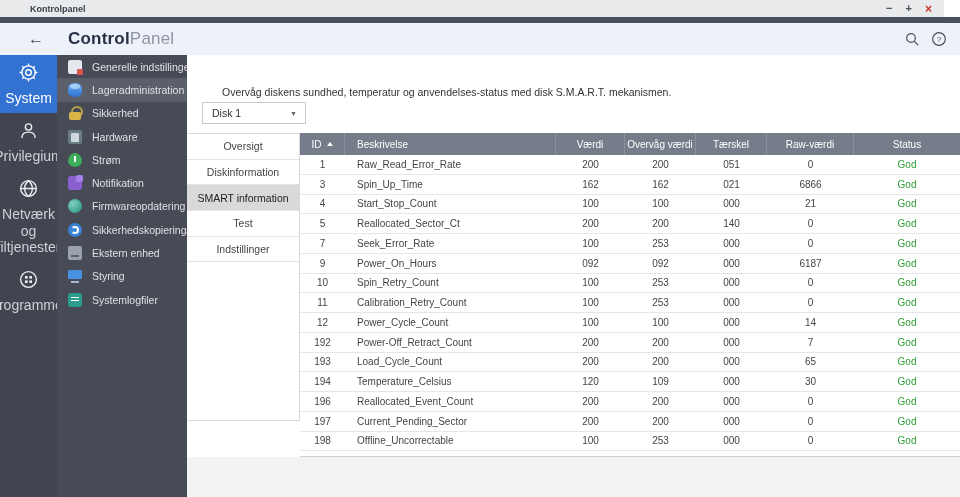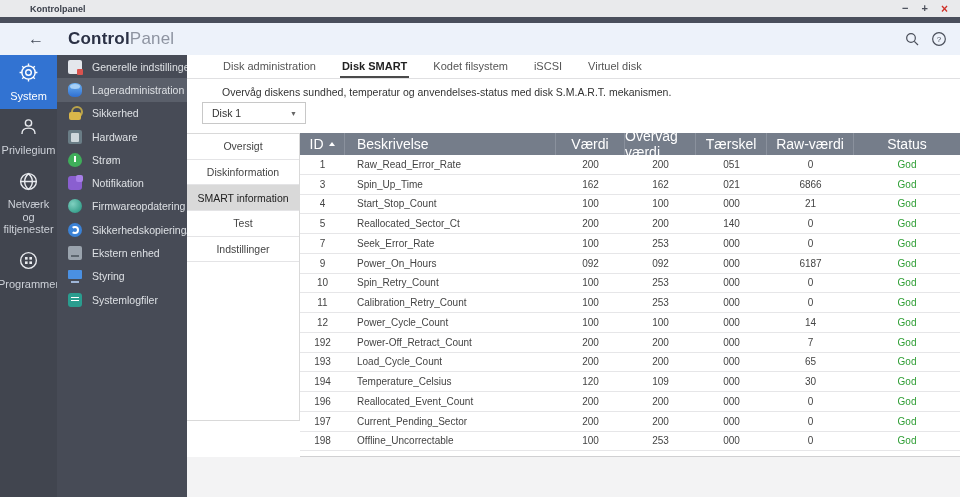--- a/index.html
+++ b/index.html
@@ -1,38 +1,38 @@
 <!DOCTYPE html>
 <html><head>
 <meta charset="utf-8">
 <style>
   * { margin:0; padding:0; box-sizing:border-box; }
   html,body { width:960px; height:497px; overflow:hidden; }
   body { font-family:"Liberation Sans", sans-serif; background:#dfe1e4; }
   #window { position:relative; width:960px; height:497px; background:#fff; }
 
   
-  .titlebar { position:absolute; top:0; left:0; right:0; height:17px; background:#e9eaec; display:flex; align-items:center; }
+  .titlebar { position:absolute; top:0; left:0; right:16px; height:17px; background:#e9eaec; display:flex; align-items:center; }
   .titlebar-title { margin-left:30px; font-size:9px; font-weight:bold; color:#3a3f4a; }
   .win-controls { margin-left:auto; margin-right:12px; display:flex; gap:13px; align-items:center; }
   .win-btn { font-size:11px; line-height:1; color:#4a4f5a; font-weight:bold; cursor:default; }
   .win-btn.close { color:#cf3129; font-size:12px; }
   .darkbar { position:absolute; top:17px; left:0; right:0; height:6px; background:#4a4f5c; }
 
   
   .appheader { position:absolute; top:23px; left:0; right:0; height:32px; background:#edf2fa; display:flex; align-items:center; }
   .back { margin-left:28px; font-size:16px; color:#444b59; line-height:1; }
   .apptitle { margin-left:24px; font-size:17px; color:#8e94a1; letter-spacing:.2px; }
   .apptitle b { color:#2b3145; }
   .header-icons { margin-left:auto; margin-right:13px; display:flex; gap:11px; align-items:center; }
   .hicon svg { display:block; width:16px; height:16px; stroke:#4a4f5a; fill:none; stroke-width:1.8; }
 
   
   .rail { position:absolute; top:55px; bottom:0; left:0; width:57px; background:#41454f; }
-  .rail-item { display:flex; flex-direction:column; align-items:center; justify-content:center; padding:7px 2px; color:#cdd1d8; font-size:11px; line-height:1.15; text-align:center; }
+  .rail-item { display:flex; flex-direction:column; align-items:center; justify-content:center; padding:7px 2px; color:#cdd1d8; font-size:14px; line-height:1.15; text-align:center; }
   .rail-item.active { background:#3273d2; color:#fff; }
   .rail-item svg { width:21px; height:21px; margin-bottom:4px; stroke:#e8eaee; fill:none; stroke-width:1.6; }
   .rail-item.active svg { stroke:#fff; }
 
   
   .menu { position:absolute; top:55px; bottom:0; left:57px; width:130px; background:#474b56; }
   .menu-item { display:flex; align-items:center; height:23.3px; padding-left:11px; color:#dde0e4; font-size:10.5px; white-space:nowrap; overflow:hidden; }
   .menu-item.selected { background:#5a5f6a; }
   .mi { width:14px; height:14px; margin-right:10px; position:relative; flex:none; }
   .mi-general { background:#e4e7ec; border-radius:2px; }
@@ -67,21 +67,21 @@
   .select { position:absolute; top:47px; left:15px; width:104px; height:22px; border:1px solid #c8c8c8; background:#fff; display:flex; align-items:center; padding-left:9px; font-size:10.5px; color:#333; }
   .select .caret { position:absolute; right:8px; font-size:7px; color:#666; }
 
   
   .submenu { position:absolute; top:78px; left:0; width:113px; height:288px; background:#fff; border-top:1px solid #d9d9d9; border-right:1px solid #d9d9d9; border-bottom:1px solid #d9d9d9; }
   .subitem { height:25.7px; display:flex; align-items:center; justify-content:center; font-size:10.5px; color:#444; border-bottom:1px solid #e4e4e6; cursor:default; }
   .subitem.selected { background:#d9d9d9; color:#222; }
 
   
   .table-wrap { position:absolute; top:78px; left:113px; right:0; height:324px; border-bottom:1px solid #d0d0d2; overflow:hidden; }
-  .thead { display:flex; height:22px; background:#757d8a; color:#fff; font-size:14px; align-items:center; }
+  .thead { display:flex; height:22px; background:#757d8a; color:#fff; font-size:10px; align-items:center; }
   .th { display:flex; align-items:center; justify-content:center; height:100%; border-right:1px solid #8a919d; cursor:default; }
   .th:last-child { border-right:none; }
   .th.c-desc { justify-content:flex-start; padding-left:12px; }
   .sort { width:0; height:0; border-left:3.5px solid transparent; border-right:3.5px solid transparent; border-bottom:4.5px solid #fff; margin-left:5px; }
   .trow { display:flex; height:19.75px; align-items:center; font-size:10px; color:#444; border-bottom:1px solid #e6e6e8; background:#fff; }
   .td { text-align:center; }
   .c-id { width:45px; flex:none; }
   .c-desc { width:211px; flex:none; text-align:left; padding-left:12px; }
   .c-val { width:69px; flex:none; }
   .c-worst { width:71px; flex:none; }
@@ -201,27 +201,20 @@
         <span class="mi mi-styring"></span>
         <span>Styring</span>
       </div>
       <div class="menu-item">
         <span class="mi mi-syslog"></span>
         <span>Systemlogfiler</span>
       </div>
     </div>
 
   <div class="content">
-    <div class="tabs" id="tabs">
-        <div class="tab">Disk administration</div>
-        <div class="tab active">Disk SMART</div>
-        <div class="tab">Kodet filsystem</div>
-        <div class="tab">iSCSI</div>
-        <div class="tab">Virtuel disk</div>
-      </div>
     <div class="desc">Overvåg diskens sundhed, temperatur og anvendelses-status med disk S.M.A.R.T. mekanismen.</div>
     <div class="select">
       <span>Disk 1</span>
       <span class="caret">▼</span>
     </div>
     <div class="submenu" id="submenu">
         <div class="subitem">Oversigt</div>
         <div class="subitem">Diskinformation</div>
         <div class="subitem selected">SMART information</div>
         <div class="subitem">Test</div>

